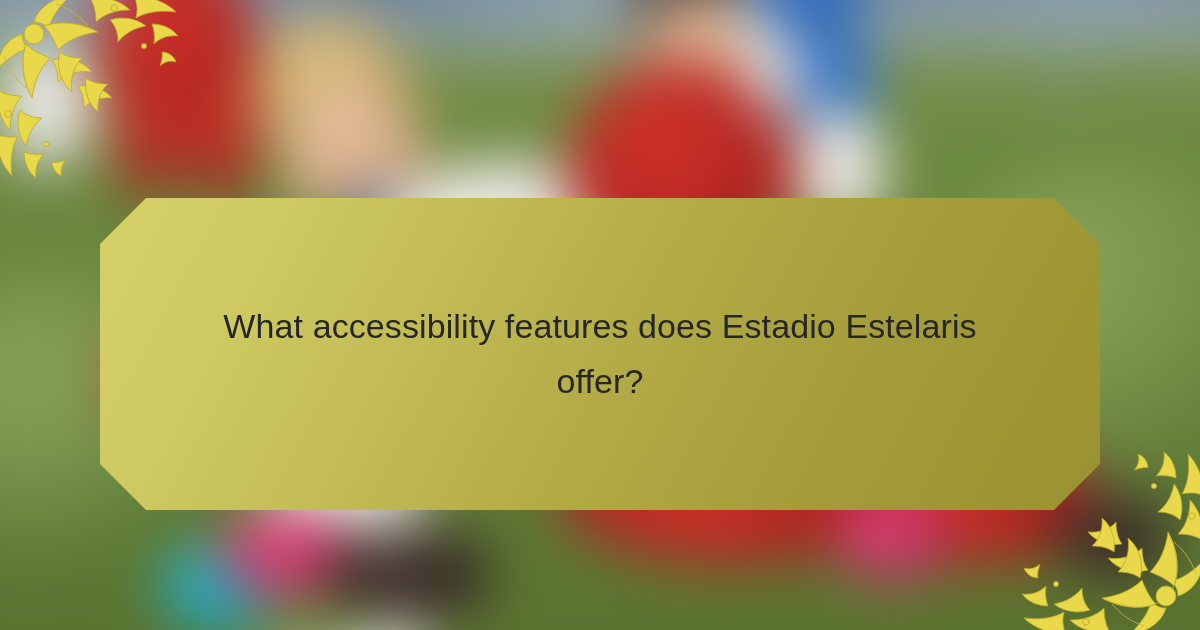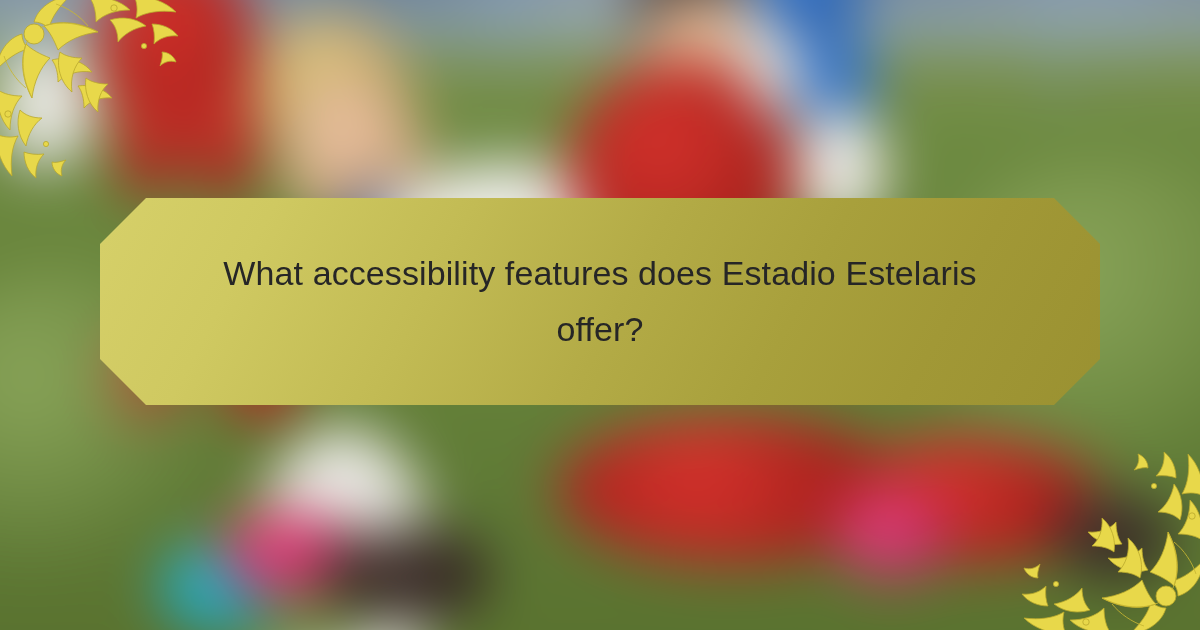--- a/index.html
+++ b/index.html
@@ -98,21 +98,21 @@
   }
   .ornament.tl { left: -6px;  top: -6px; }
   .ornament.br { right: -6px; bottom: -6px; transform: rotate(180deg); }
 
   
   .card {
     position: absolute;
     left: 100px;
     top: 198px;
     width: 1000px;
-    height: 207px;
+    height: 312px;
     background: linear-gradient(118deg,
         #d6d069 0%,
         #cfc961 16%,
         #c2bb54 34%,
         #b3ab46 52%,
         #a8a03c 68%,
         #a19836 82%,
         #9a9131 100%);
     clip-path: polygon(
         46px 0,

